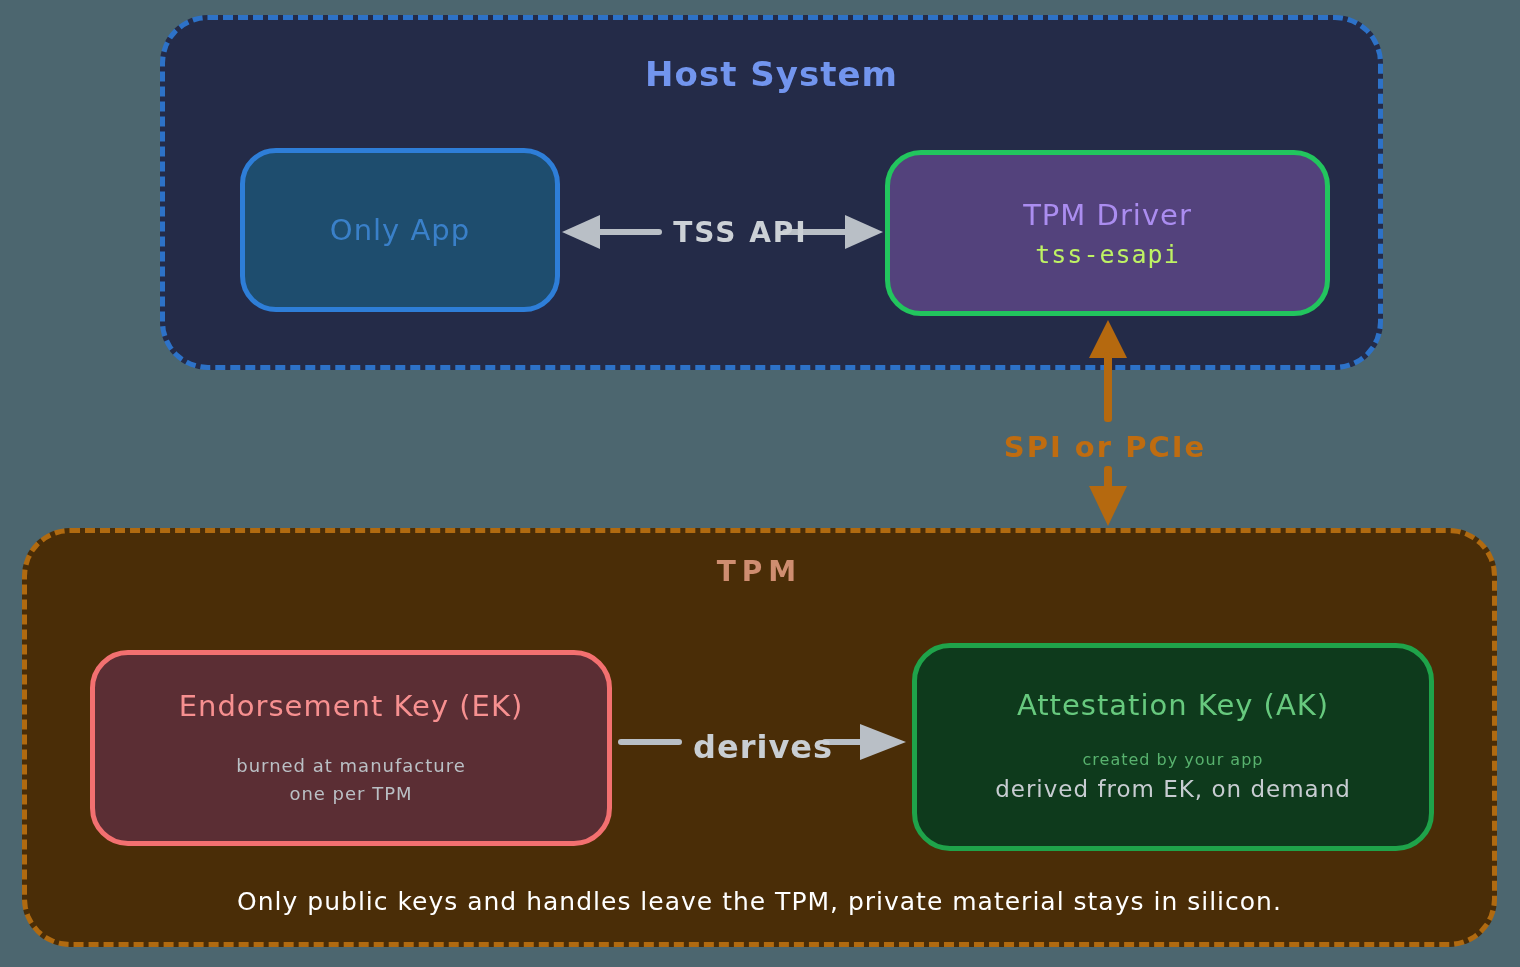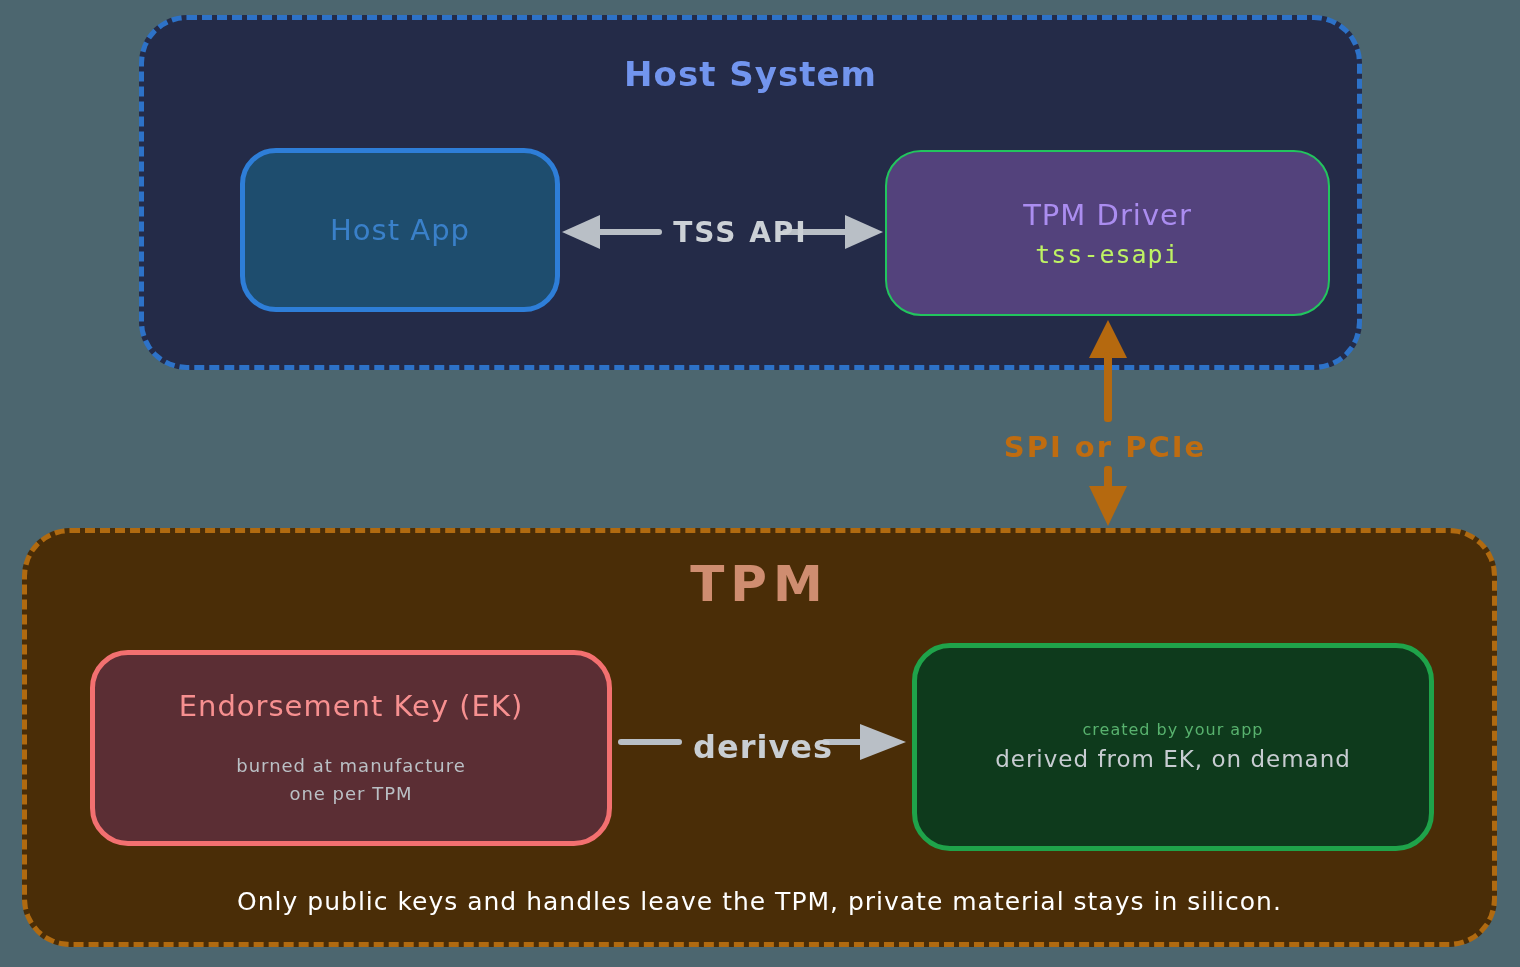--- a/index.html
+++ b/index.html
@@ -10,21 +10,21 @@
   .canvas{
     position:relative;
     width:1520px;height:967px;
     background:#4c666f;
     overflow:hidden;
   }
   .abs{position:absolute;box-sizing:border-box;}
 
   
   .host-box{
-    left:139px;top:15px;width:1223px;height:355px;
+    left:160px;top:15px;width:1223px;height:355px;
     background:#242b48;
     border:5px dashed #2d72c8;
     border-radius:48px;
   }
   .host-title{
     left:0;right:0;top:34px;
     text-align:center;
     font-size:34px;font-weight:700;letter-spacing:1px;
     color:#7295ee;
   }
@@ -38,21 +38,21 @@
     background:#1e4d6e;
     border:5px solid #2e7ed8;
     border-radius:36px;
   }
   .your-app .node-label{
     font-size:29px;color:#3a80c9;letter-spacing:1px;
   }
   .tpm-driver{
     left:885px;top:150px;width:445px;height:166px;
     background:#53427c;
-    border:2px solid #22c55e;
+    border:5px solid #22c55e;
     border-radius:36px;
     gap:8px;
   }
   .tpm-driver .node-title{
     font-size:29px;color:#ab8df0;letter-spacing:1px;
   }
   .tpm-driver .node-subtitle{
     font-family:"DejaVu Sans Mono","Liberation Mono",monospace;
     font-size:25px;color:#bef264;letter-spacing:1px;
   }
@@ -79,21 +79,21 @@
   
   .tpm-box{
     left:22px;top:528px;width:1475px;height:419px;
     background:#4a2d07;
     border:5px dashed #b06a10;
     border-radius:48px;
   }
   .tpm-title{
     left:0;right:0;top:22px;
     text-align:center;
-    font-size:50px;font-weight:700;letter-spacing:6px;
+    font-size:28px;font-weight:700;letter-spacing:6px;
     color:#cf8d70;
   }
   .ek-box{
     left:90px;top:650px;width:522px;height:196px;
     background:#5b2e34;
     border:5px solid #f37070;
     border-radius:38px;
   }
   .ek-box .node-title{
     font-size:29px;color:#f79090;letter-spacing:1px;margin-bottom:29px;
@@ -121,21 +121,21 @@
 </head>
 <body>
 
 <div class="canvas">
 
   <section class="abs host-box">
     <div class="abs host-title">Host System</div>
   </section>
 
   <div class="abs node your-app">
-    <span class="node-label">Host App</span>
+    <span class="node-label">Only App</span>
   </div>
 
   <div class="abs node tpm-driver">
     <span class="node-title">TPM Driver</span>
     <span class="node-subtitle">tss-esapi</span>
   </div>
 
   <div class="abs arrow-wrap tss-wrap">
     <svg width="325" height="56" viewBox="0 0 325 56">
       <polygon points="2,28 40,11 40,45" fill="#b9bfc6"></polygon>
@@ -161,20 +161,21 @@
     <div class="abs tpm-note">Only public keys and handles leave the TPM, private material stays in silicon.</div>
   </section>
 
   <div class="abs node ek-box">
     <span class="node-title">Endorsement Key (EK)</span>
     <span class="node-detail">burned at manufacture</span>
     <span class="node-detail">one per TPM</span>
   </div>
 
   <div class="abs node ak-box">
+    <span class="node-title">Attestation Key (AK)</span>
     <span class="ak-detail-1">created by your app</span>
     <span class="ak-detail-2">derived from EK, on demand</span>
   </div>
 
   <div class="abs arrow-wrap derives-wrap">
     <svg width="290" height="52" viewBox="0 0 290 52">
       <rect x="0" y="23" width="64" height="6" rx="3" fill="#b9bfc6"></rect>
       <rect x="204" y="23" width="42" height="6" rx="3" fill="#b9bfc6"></rect>
       <polygon points="288,26 242,8 242,44" fill="#b9bfc6"></polygon>
     </svg>

